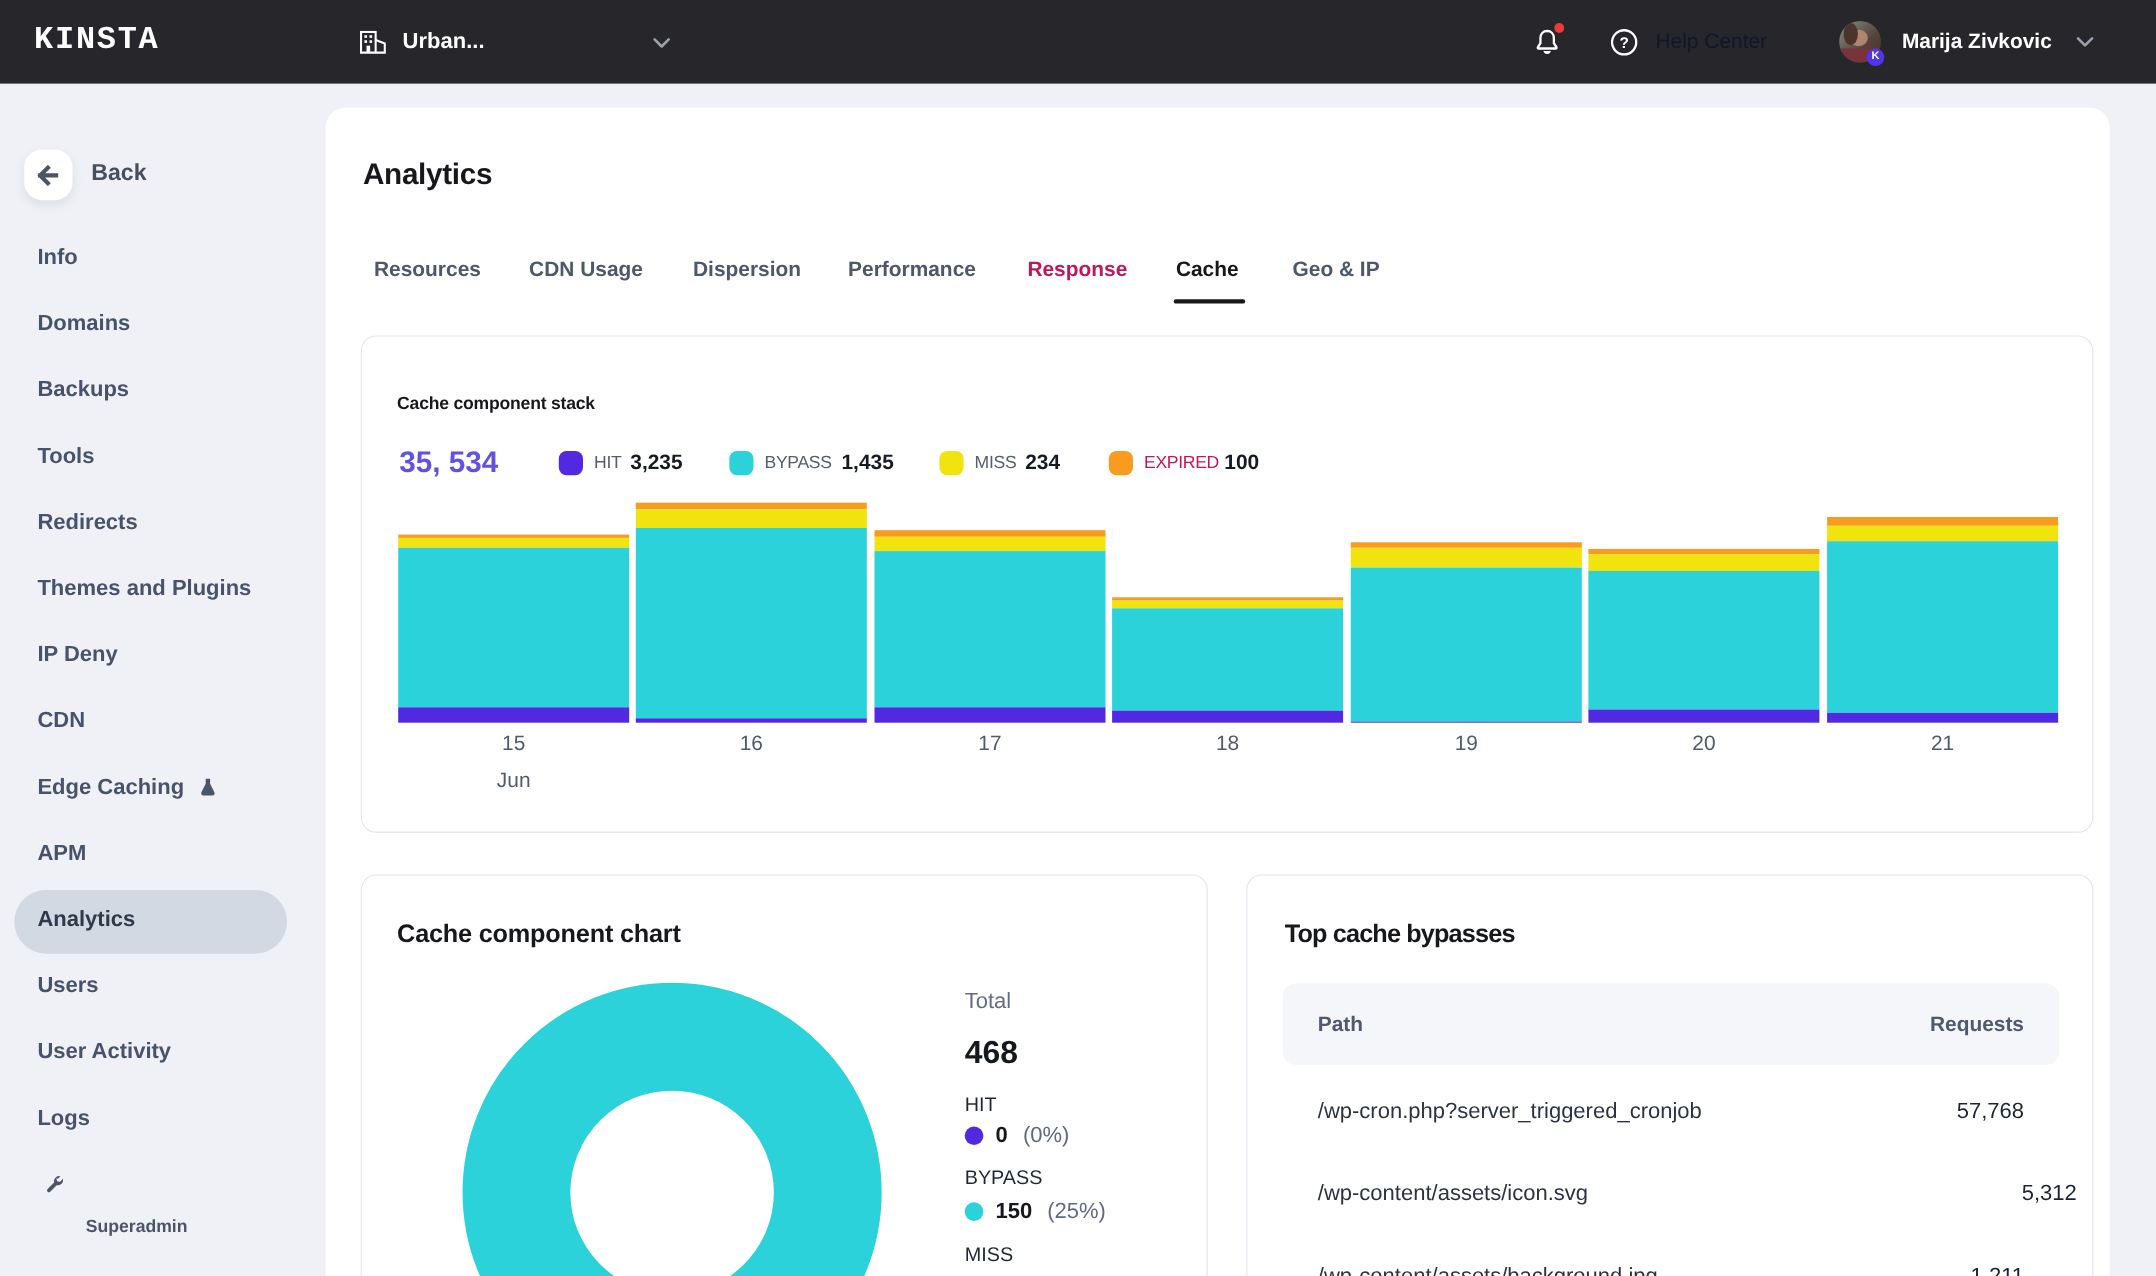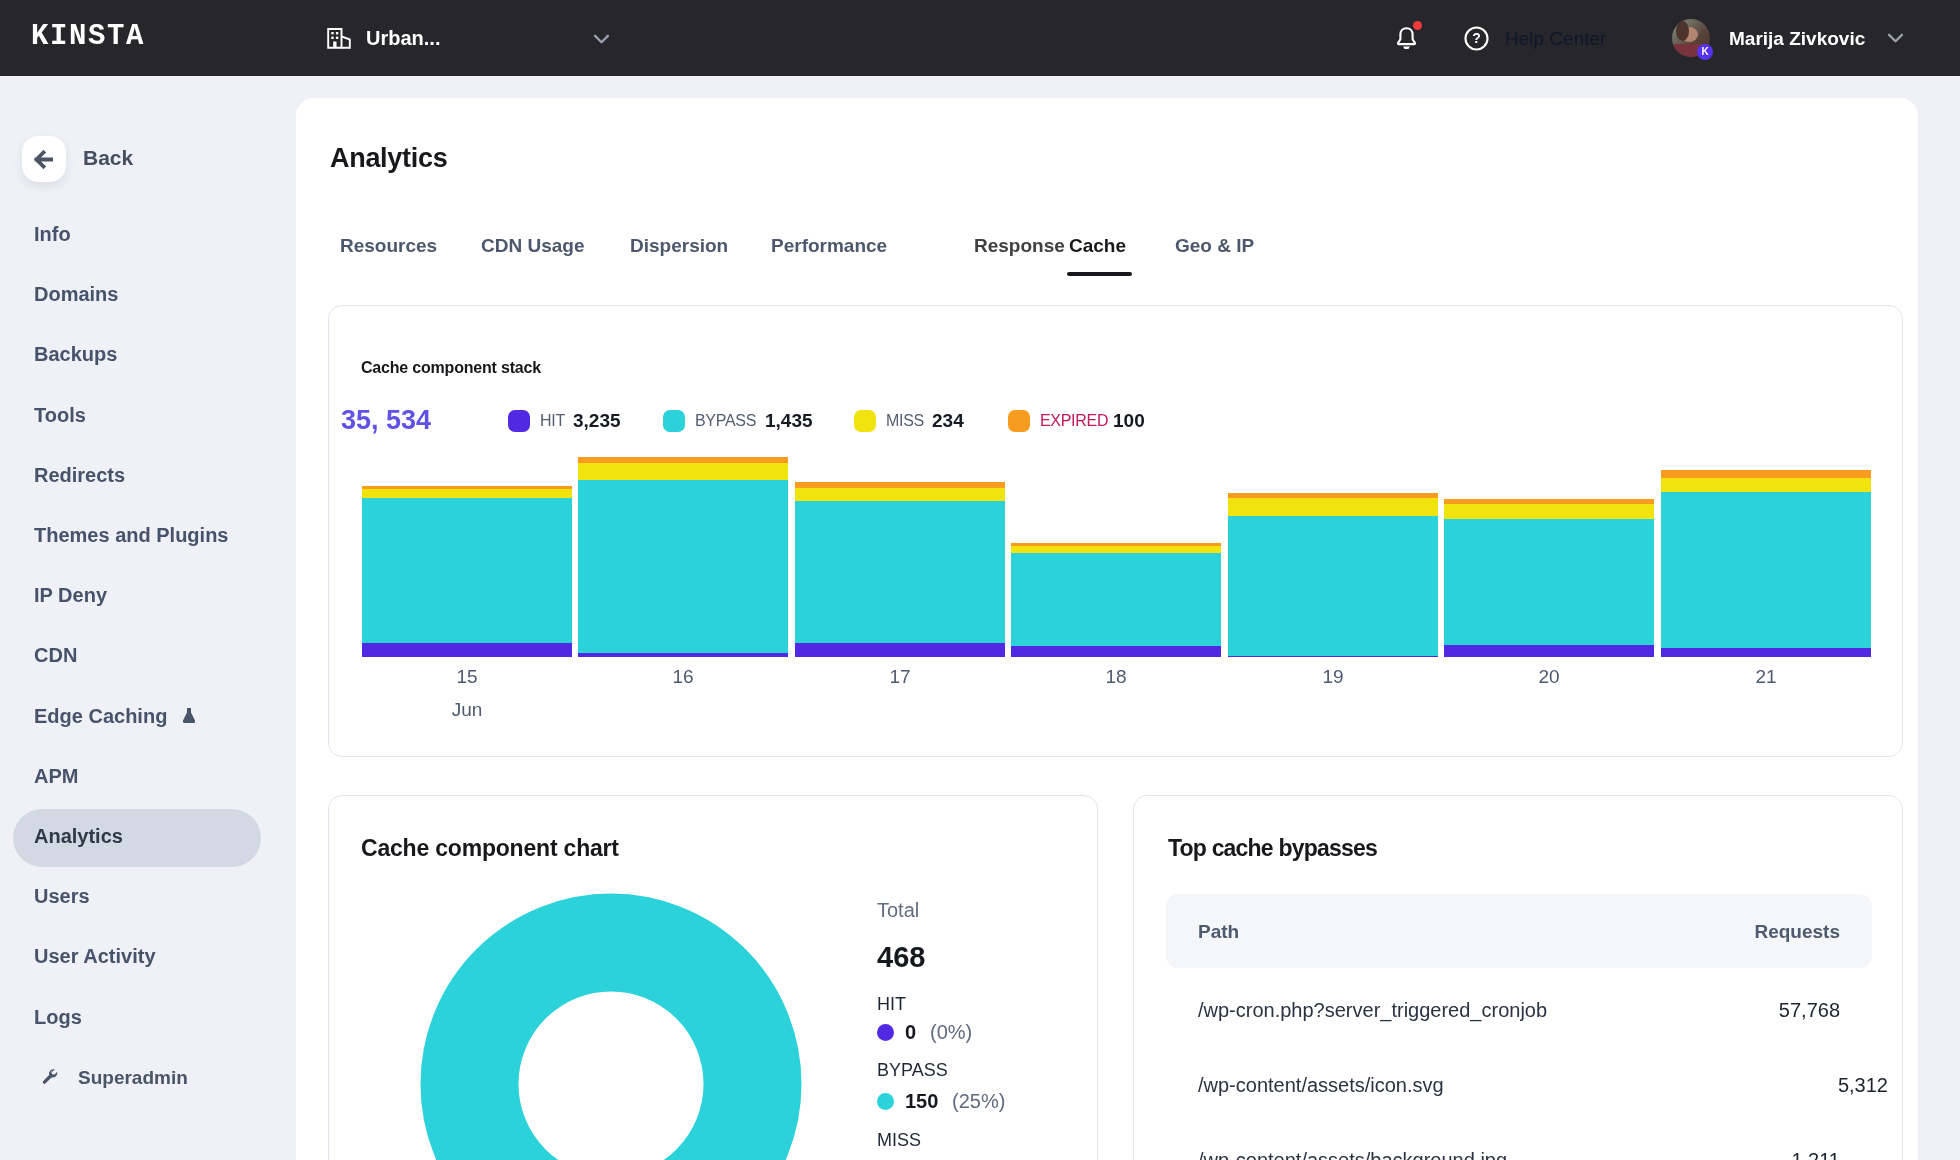--- a/index.html
+++ b/index.html
@@ -84,39 +84,39 @@
     <div class="abs" style="left:34px;top:1003.6px;height:26px;line-height:26px;font-size:20px;font-weight:600;color:#47536a;">Logs</div>
   </div>
 
 <svg class="abs" style="left:182px;top:707px;" width="14" height="17" viewBox="0 0 14 17">
   <path d="M5 1 h4 v4.6 l3.9 7.6 c.7 1.4 -.3 2.9 -1.8 2.9 H2.9 c-1.5 0 -2.5 -1.5 -1.8 -2.9 L5 5.6 Z" fill="#4a5568"></path>
 </svg>
 
 <svg class="abs" style="left:40px;top:1066px;" width="19" height="19" viewBox="0 0 24 24">
   <path d="M14.7 6.3a1 1 0 0 0-.3.9l.6 2.8 2.8.6a1 1 0 0 0 .9-.3l3.1-3.1a6 6 0 0 1-7.2 7.2l-7.5 7.5a2.1 2.1 0 0 1-3-3l7.5-7.5a6 6 0 0 1 7.2-7.2l-3.1 3.1z" fill="#4a5568"></path>
 </svg>
-<div class="abs" style="left:78px;top:1066px;height:24px;line-height:24px;font-size:19px;font-weight:600;color:#4a5568;">Superadmin</div>
+<div class="abs" style="left:78px;top:1104px;height:24px;line-height:24px;font-size:16px;font-weight:600;color:#4a5568;">Superadmin</div>
 
 <div class="abs" style="left:330px;top:143px;font-size:27px;font-weight:700;color:#17181c;letter-spacing:-.3px;">Analytics</div>
 
 <div id="tabs">
     <div class="abs" style="left:340px;top:234px;height:24px;line-height:24px;font-size:19px;font-weight:600;color:#4d586c;">Resources</div>
     <div class="abs" style="left:481px;top:234px;height:24px;line-height:24px;font-size:19px;font-weight:600;color:#4d586c;">CDN Usage</div>
     <div class="abs" style="left:630px;top:234px;height:24px;line-height:24px;font-size:19px;font-weight:600;color:#4d586c;">Dispersion</div>
     <div class="abs" style="left:771px;top:234px;height:24px;line-height:24px;font-size:19px;font-weight:600;color:#4d586c;">Performance</div>
-    <div class="abs" style="left:974px;top:234px;height:24px;line-height:24px;font-size:19px;font-weight:600;color:#404040;">Response</div>
+    <div class="abs" style="left:934px;top:234px;height:24px;line-height:24px;font-size:19px;font-weight:600;color:#be185d;">Response</div>
     <div class="abs" style="left:1069px;top:234px;height:24px;line-height:24px;font-size:19px;font-weight:700;color:#17181c;">Cache</div>
     <div class="abs" style="left:1175px;top:234px;height:24px;line-height:24px;font-size:19px;font-weight:600;color:#4d586c;">Geo &amp; IP</div>
   </div>
 <div class="abs" style="left:1067px;top:272px;width:65px;height:4px;background:#17181c;border-radius:2px;"></div>
 
 <div class="abs" style="left:328px;top:305px;width:1575px;height:452px;background:#fff;border:1px solid #e0e5ee;border-radius:14px;"></div>
 <div class="abs" style="left:361px;top:344px;font-size:16px;font-weight:700;color:#17181c;letter-spacing:-.2px;margin-top:15px;">Cache component stack</div>
 
-<div class="abs" style="left:341px;top:405px;font-size:27px;font-weight:700;color:#6052e4;">35, 534</div>
+<div class="abs" style="left:363px;top:405px;font-size:27px;font-weight:700;color:#6052e4;">35, 534</div>
 <div id="legend1">
     <div class="abs" style="left:508px;top:410px;width:22px;height:22px;border-radius:7px;background:#5229e2;"></div>
     <div class="abs" style="left:540px;top:409px;height:24px;line-height:24px;font-size:16px;letter-spacing:-.3px;color:#545e70;">HIT</div>
     <div class="abs" style="left:573px;top:409px;height:24px;line-height:24px;font-size:19px;font-weight:700;color:#151a24;">3,235</div>
     <div class="abs" style="left:663px;top:410px;width:22px;height:22px;border-radius:7px;background:#2bd2d9;"></div>
     <div class="abs" style="left:695px;top:409px;height:24px;line-height:24px;font-size:16px;letter-spacing:-.3px;color:#545e70;">BYPASS</div>
     <div class="abs" style="left:765px;top:409px;height:24px;line-height:24px;font-size:19px;font-weight:700;color:#151a24;">1,435</div>
     <div class="abs" style="left:854px;top:410px;width:22px;height:22px;border-radius:7px;background:#f0e30e;"></div>
     <div class="abs" style="left:886px;top:409px;height:24px;line-height:24px;font-size:16px;letter-spacing:-.3px;color:#545e70;">MISS</div>
     <div class="abs" style="left:932px;top:409px;height:24px;line-height:24px;font-size:19px;font-weight:700;color:#151a24;">234</div>

